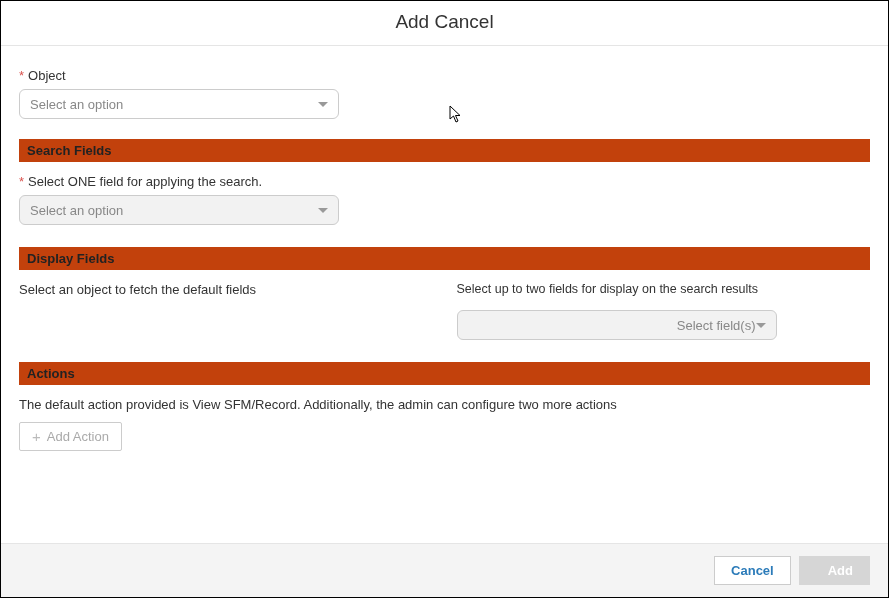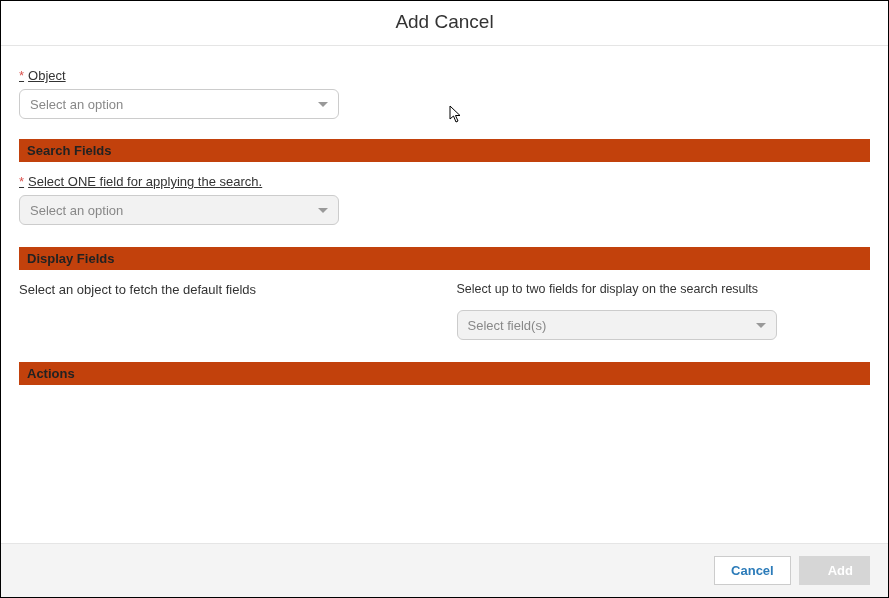--- a/index.html
+++ b/index.html
@@ -28,21 +28,20 @@
       padding: 22px 18px 0 18px;
     }
     .field-row {
       margin-bottom: 20px;
     }
     .field-label {
       display: block;
       font-size: 13px;
       color: #333;
       margin-bottom: 6px;
-      text-decoration: underline;
     }
     .required-asterisk {
       color: #d9534f;
       margin-right: 4px;
     }
     .select-box {
       width: 320px;
       height: 30px;
       border: 1px solid #ccc;
       border-radius: 6px;
@@ -96,20 +95,21 @@
       flex-direction: column;
       align-items: flex-start;
     }
     .display-fields-right .hint {
       font-size: 12.5px;
       color: #333;
       margin-bottom: 14px;
     }
     .display-fields-right .select-box {
       width: 320px;
+      justify-content: flex-end;
     }
     .actions-desc {
       font-size: 13px;
       color: #333;
       margin-bottom: 10px;
     }
     .add-action-btn {
       display: inline-flex;
       align-items: center;
       gap: 6px;
@@ -201,20 +201,27 @@
         <div class="hint">Select up to two fields for display on the search results</div>
         <div class="select-box disabled">
           <span class="select-placeholder">Select field(s)</span>
           <span class="chevron"></span>
         </div>
       </div>
     </div>
   </div>
 
   <div class="section-header">Actions</div>
+  <div class="section-body">
+    <div class="actions-desc">The default action provided is View SFM/Record. Additionally, the admin can configure two more actions</div>
+    <button class="add-action-btn">
+      <span class="plus-icon">+</span>
+      <span>Add Action</span>
+    </button>
+  </div>
 
 </div>
 
 <div class="dialog-footer">
   <button class="btn btn-cancel">Cancel</button>
   <button class="btn btn-add">Add</button>
 </div>
 
 <svg class="cursor-arrow" width="16" height="20" viewBox="0 0 16 20">
   <path d="M1 1 L1 14 L4.5 11 L7 17 L9 16 L6.5 10.5 L11 10.5 Z" fill="#fff" stroke="#000" stroke-width="1"></path>

